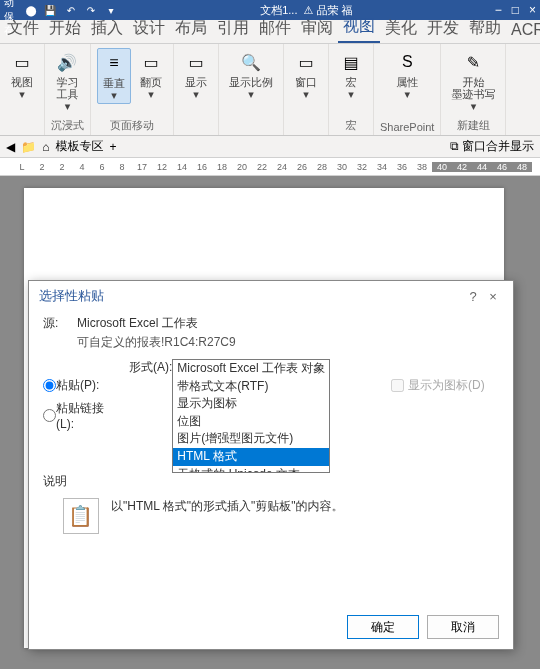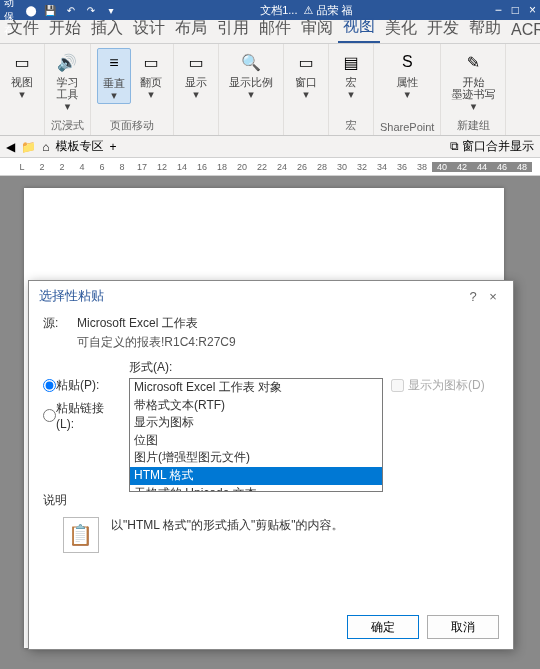--- a/index.html
+++ b/index.html
@@ -35,21 +35,21 @@
   .dlg-title .flex { flex: 1; }
   .dlg-title .hbtn { width: 20px; text-align: center; color: #666; cursor: pointer; }
   .dlg-body { flex: 1; padding: 4px 14px 8px; font-size: 12px; color: #333; }
   .src-row { display: flex; gap: 8px; margin-bottom: 2px; }
   .src-row .l { width: 26px; }
   .meta { margin-left: 34px; margin-bottom: 8px; color: #555; }
   .form-row { display: flex; gap: 8px; align-items: flex-start; }
   .radios { width: 78px; padding-top: 18px; }
   .radio { display: flex; align-items: center; gap: 0; margin-bottom: 6px; }
   .radio input { margin: 0; }
-  .listwrap { flex: 1; display: flex; flex-direction: column; }
+  .listwrap { flex: 1; display: flex; flex-direction: row; }
   .listwrap .ll { margin-bottom: 2px; }
   .listbox { height: 114px; border: 1px solid #7a7a7a; overflow-y: scroll; background: #fff; }
   .listbox .opt { padding: 1px 4px; cursor: pointer; line-height: 1.3; }
   .listbox .opt.sel { background: #0078d4; color: #fff; }
   .rightc { width: 108px; padding-top: 18px; display: flex; align-items: flex-start; gap: 4px; }
   .rightc input[type=checkbox] { margin-top: 2px; }
   .rightc label { color: #aaa; }
   .desc-sec { }
   .desc-body { display: flex; gap: 12px; align-items: flex-start; margin-top: 8px; padding-left: 20px; }
   .clip-ico { width: 36px; height: 36px; border: 1px solid #bbb; display: flex; align-items: center; justify-content: center; font-size: 20px; color: #888; }

